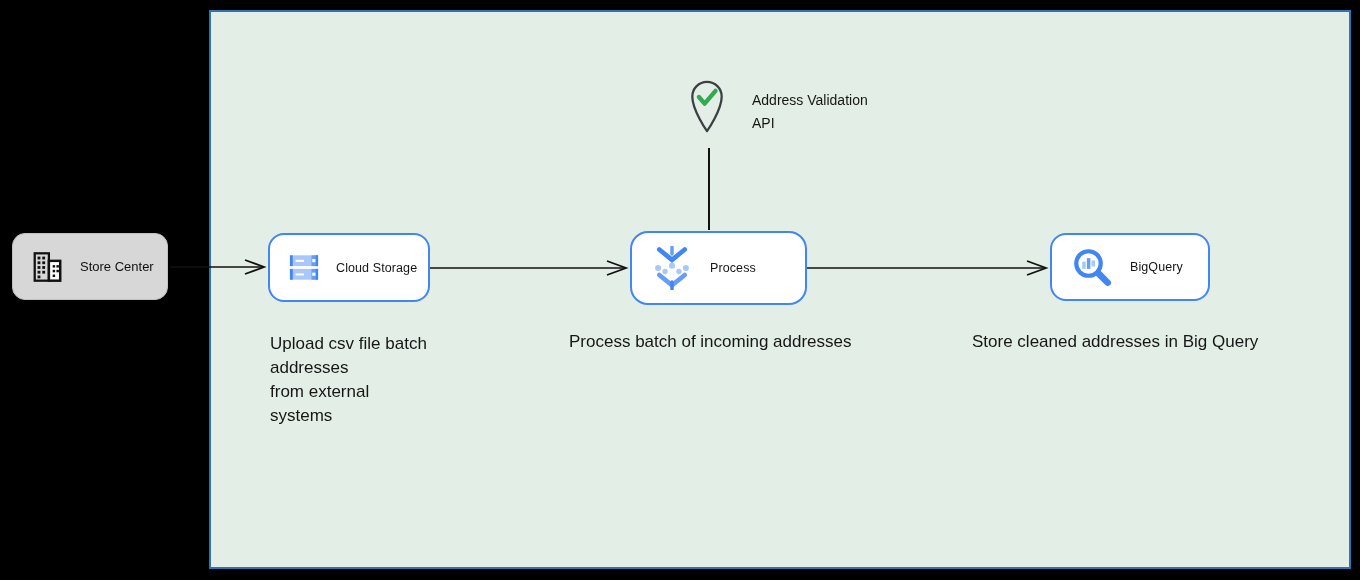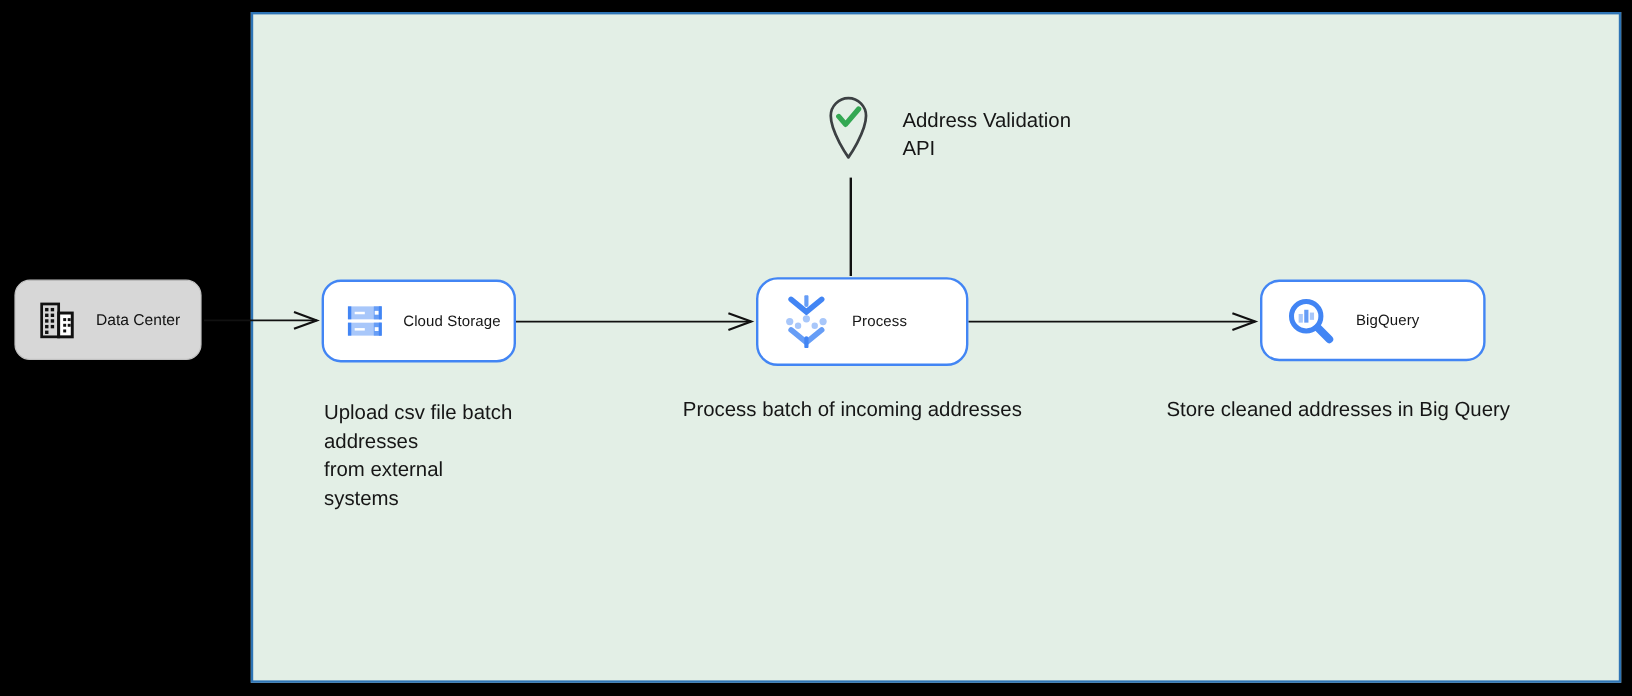--- a/index.html
+++ b/index.html
@@ -31,25 +31,25 @@
   .service{background:var(--node-bg);border:2px solid var(--node-border);border-radius:16px;
            gap:17px;padding-left:19px;}
   .service .label{font-size:12.5px;color:var(--text);letter-spacing:.1px;}
 
   .datacenter{left:12px;top:233px;width:156px;height:67px;background:var(--datacenter-bg);
               border:1px solid #c2c2c2;border-radius:13px;gap:16px;padding-left:17px;}
   .datacenter .label{font-size:13px;color:#111;}
 
   .cloud-storage{left:268px;top:233px;width:162px;height:69px;}
   .dataflow{left:630px;top:231px;width:177px;height:74px;border-radius:18px;}
-  .bigquery{left:1050px;top:233px;width:188px;height:68px;}
+  .bigquery{left:1050px;top:233px;width:160px;height:68px;}
 
   .pin{position:absolute;left:688px;top:79px;width:38px;height:55px;}
 
-  .annotation{position:absolute;left:752px;top:89px;font-size:17px;line-height:23px;
+  .annotation{position:absolute;left:752px;top:89px;font-size:14px;line-height:23px;
               color:var(--text);white-space:pre-line;}
 
   .desc{position:absolute;font-size:17px;line-height:24px;color:var(--text);white-space:pre-line;}
   .desc-upload{left:270px;top:332px;}
   .desc-process{left:569px;top:330px;white-space:nowrap;}
   .desc-store{left:972px;top:330px;white-space:nowrap;}
 
   svg{display:block;}
 </style>
 </head>
@@ -89,21 +89,21 @@
         <rect x="20" y="11.5" width="12" height="21" fill="#fff" stroke="#111" stroke-width="2.6"></rect>
         <g fill="#111">
           <rect x="24" y="16" width="2.6" height="2.6"></rect>
             <rect x="28" y="16" width="2.6" height="2.6"></rect>
           <rect x="24" y="21" width="2.6" height="2.6"></rect>
             <rect x="28" y="21" width="2.6" height="2.6"></rect>
           <rect x="24" y="26" width="2.6" height="2.6"></rect>
         </g>
       </svg>
     </span>
-    <span class="label">Data Center</span>
+    <span class="label">Store Center</span>
   </div>
 
   <div class="node service cloud-storage">
     <span>
       <svg width="30" height="27" viewBox="0 0 32 28">
         <g>
           <rect x="1" y="1" width="30" height="11.5" fill="#a8c7fa"></rect>
           <rect x="1" y="1" width="3" height="11.5" fill="#4285f4"></rect>
           <rect x="24" y="1" width="7" height="11.5" fill="#669df6"></rect>
           <rect x="28.5" y="1" width="2.5" height="11.5" fill="#4285f4"></rect>

